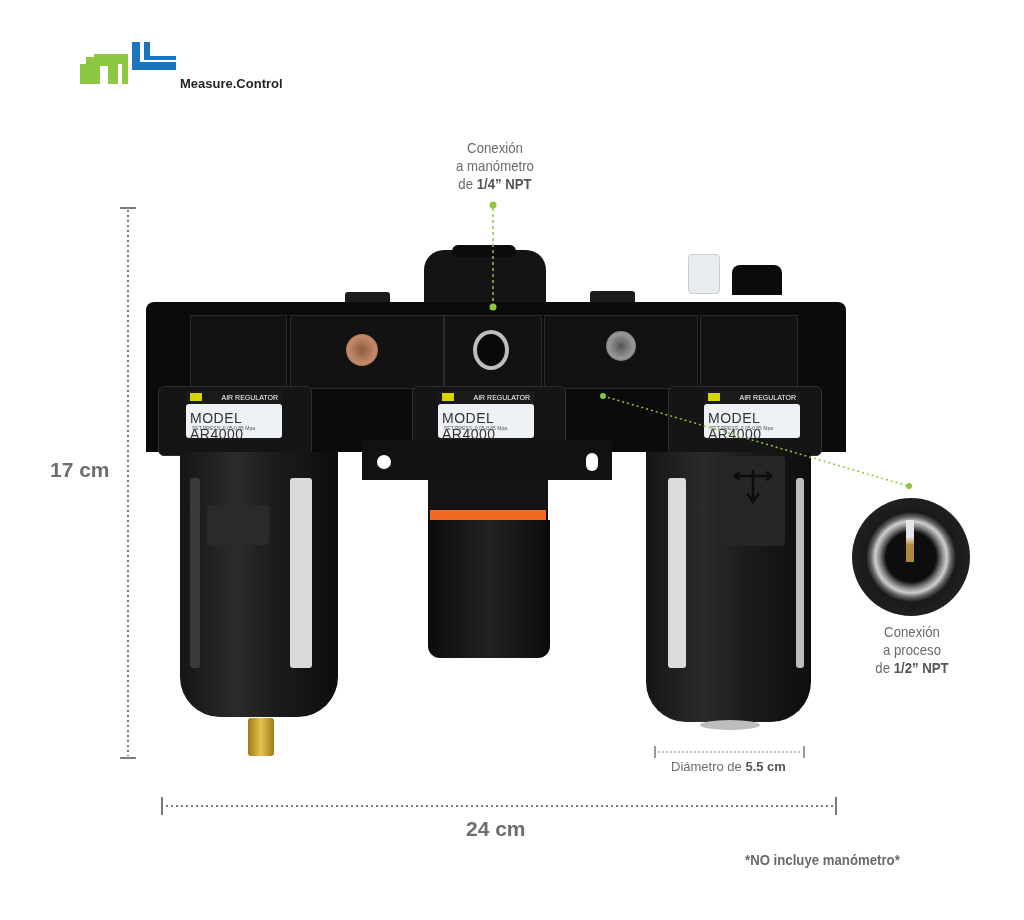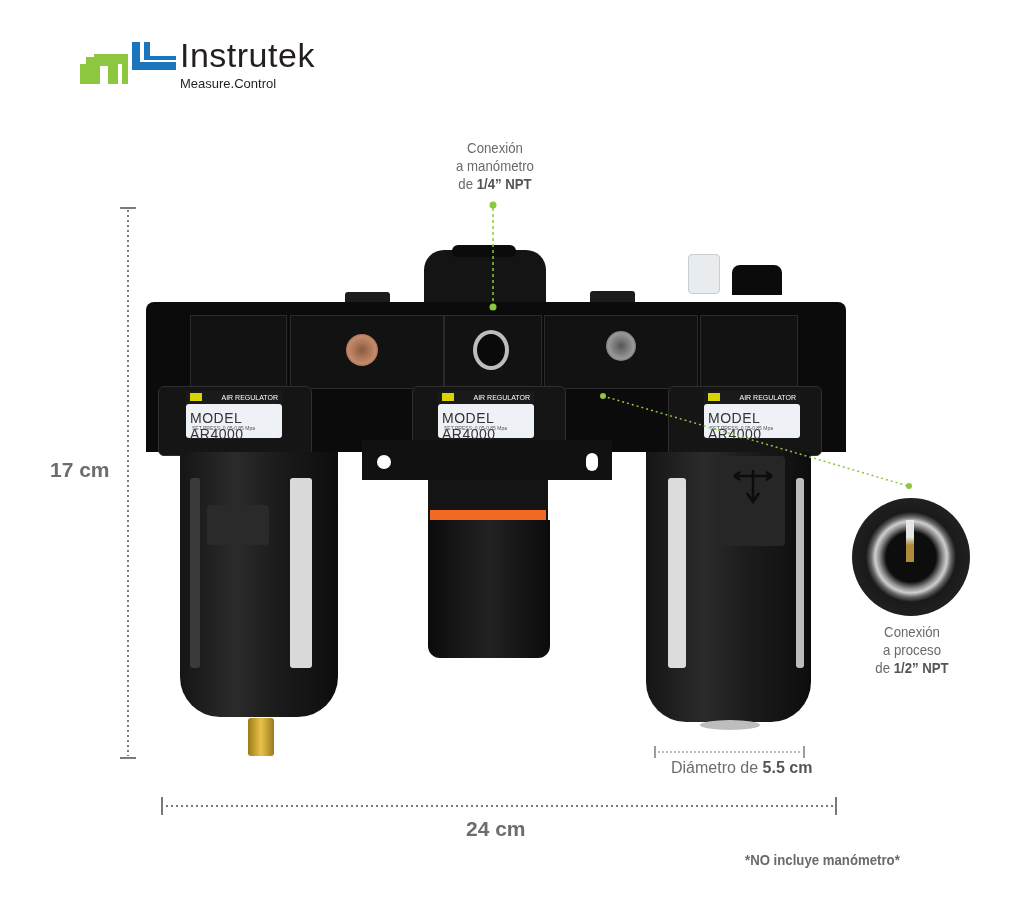--- a/index.html
+++ b/index.html
@@ -5,29 +5,29 @@
   html, body { margin:0; padding:0; background:#ffffff; }
   body { width:1024px; height:920px; position:relative; overflow:hidden;
          font-family:"Liberation Sans", sans-serif; color:#6b6b6b; }
   .abs { position:absolute; }
 
   
   .logo { left:80px; top:40px; width:300px; height:55px; }
   .logo-green { left:0; top:14px; }
   .logo-blue  { left:52px; top:2px; }
   .logo-name { left:100px; top:-4px; font-size:34px; color:#231f20; letter-spacing:0.5px; font-weight:normal; }
-  .logo-tag { left:100px; top:36px; font-size:13px; font-weight:normal; color:#231f20; }
+  .logo-tag { left:100px; top:36px; font-size:13px; font-weight:bold; color:#231f20; }
 
   
   .callout { text-align:center; font-size:15px; line-height:18px; color:#6a6a6a;
              font-family:"Liberation Sans", sans-serif; transform:scaleX(0.88); transform-origin:center; }
   .callout b { color:#555; }
 
   .dim-label { font-weight:bold; color:#6d6d6d; font-size:21px; }
-  .dim-note { font-size:16px; color:#6d6d6d; }
+  .dim-note { font-size:13px; color:#6d6d6d; }
   .note { font-weight:bold; font-size:15px; color:#6a6a6a; transform:scaleX(0.88); transform-origin:left; }
 
   
   .blk { background:#0b0b0b; position:absolute; }
   .bowl { position:absolute; background:linear-gradient(90deg,#151515 0%,#2b2b2b 35%,#1c1c1c 60%,#0d0d0d 100%); border-radius:0 0 40px 40px; }
   .slot { position:absolute; background:#e9e9e9; border-radius:3px; }
   .label { position:absolute; background:#eef1f6; border-radius:3px; width:96px; height:34px; font-family:"Liberation Sans", sans-serif; }
   .label-top { position:absolute; left:0; top:-13px; width:100%; height:13px; background:#1a1a1a; color:#fff; font-size:7px; line-height:13px; text-align:right; padding-right:4px; box-sizing:border-box; }
   .label-top i { position:absolute; left:4px; top:2px; width:12px; height:8px; background:#d8d400; }
   .label-model { position:absolute; left:4px; top:6px; font-size:14px; color:#333; letter-spacing:0.5px; }
@@ -39,21 +39,20 @@
 <div class="abs logo">
   <svg class="abs logo-green" width="48" height="30" viewBox="0 0 48 30">
     <polygon points="0,10 20,10 20,30 0,30" fill="#8dc63f"></polygon>
     <polygon points="6,3 38,3 38,30 28,30 28,12 6,12" fill="#8dc63f"></polygon>
     <polygon points="14,-4 48,-4 48,30 42,30 42,6 14,6" fill="#8dc63f" transform="translate(0,4)"></polygon>
   </svg>
   <svg class="abs logo-blue" width="44" height="28" viewBox="0 0 44 28">
     <polygon points="0,0 8,0 8,20 44,20 44,28 0,28" fill="#1b75bc"></polygon>
     <polygon points="12,0 18,0 18,14 44,14 44,18 12,18" fill="#1b75bc"></polygon>
   </svg>
-  <div class="abs logo-name">Instrutek</div>
   <div class="abs logo-tag">Measure.Control</div>
 </div>
 
 <div class="abs callout" style="left:420px; top:139px; width:150px;">
   <div>Conexión</div>
   <div>a manómetro</div>
   <div><span>de </span><b>1/4” NPT</b></div>
 </div>
 
 <svg class="abs" style="left:110px; top:200px;" width="40" height="570">

